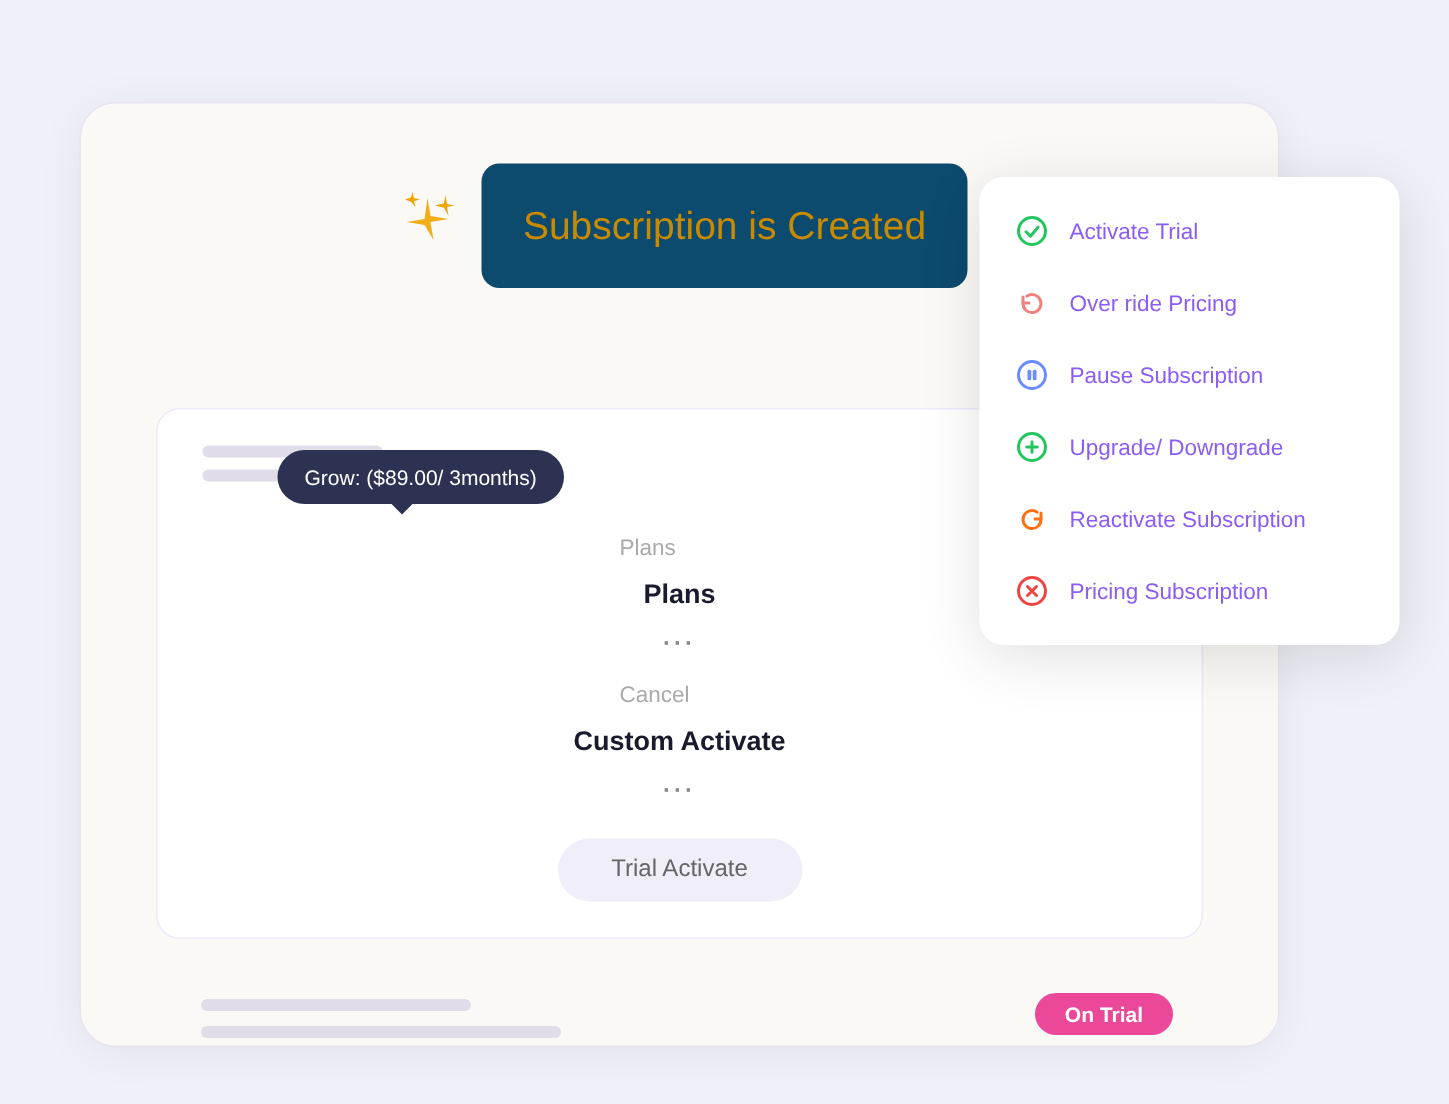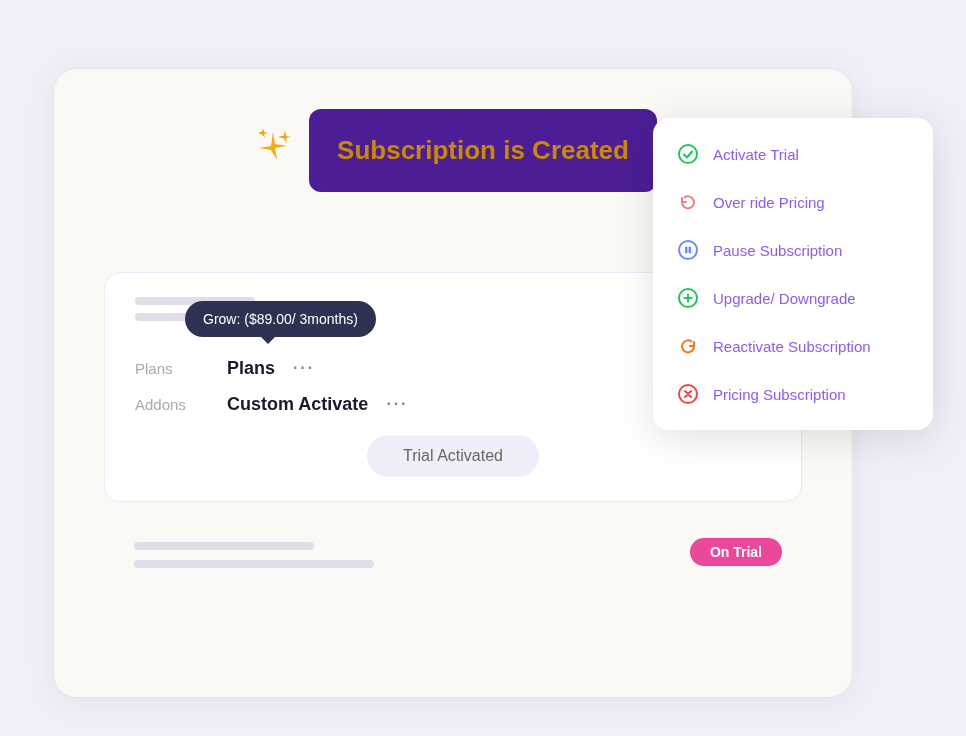--- a/index.html
+++ b/index.html
@@ -45,22 +45,22 @@
 
     .sparkle-icon {
       color: #f0a500;
       font-size: 32px;
       line-height: 1;
     }
 
     .header-title {
       color: #c88a00;
       font-size: 26px;
-      font-weight: 700;
-      background: #4c1d95;
+      font-weight: 400;
+      background: #0c4a6e;
       padding: 26px 28px;
       border-radius: 12px;
     }
 
     
     .gear-row {
       display: flex;
       justify-content: flex-end;
       align-items: center;
       margin-bottom: 10px;
@@ -148,20 +148,21 @@
       left: 40%;
       border: 7px solid transparent;
       border-top-color: #2d3152;
     }
 
     .plan-row {
       display: flex;
       align-items: center;
       gap: 12px;
       margin-bottom: 14px;
+      flex-direction: column;
     }
 
     .plan-label {
       color: #aaa;
       font-size: 15px;
       width: 80px;
       font-weight: 400;
     }
 
     .plan-value {
@@ -314,28 +315,28 @@
 
       
       <div class="plan-row">
         <span class="plan-label">Plans</span>
         <span class="plan-value">Plans</span>
         <button class="dots-btn">···</button>
       </div>
 
       
       <div class="plan-row">
-        <span class="addon-label">Addons</span>
+        <span class="addon-label">Cancel</span>
         <span class="addon-value">Custom Activate</span>
         <button class="dots-btn">···</button>
       </div>
 
       
       <div class="trial-activated-row">
-        <button class="trial-activated-btn">Trial Activated</button>
+        <button class="trial-activated-btn">Trial Activate</button>
       </div>
     </div>
 
     <div class="bottom-section">
       <div class="bottom-placeholder-lines">
         <div class="placeholder-line medium" style="width:180px;"></div>
         <div class="placeholder-line" style="width:240px; margin-top:10px;"></div>
       </div>
       <div class="on-trial-badge">On Trial</div>
     </div>

